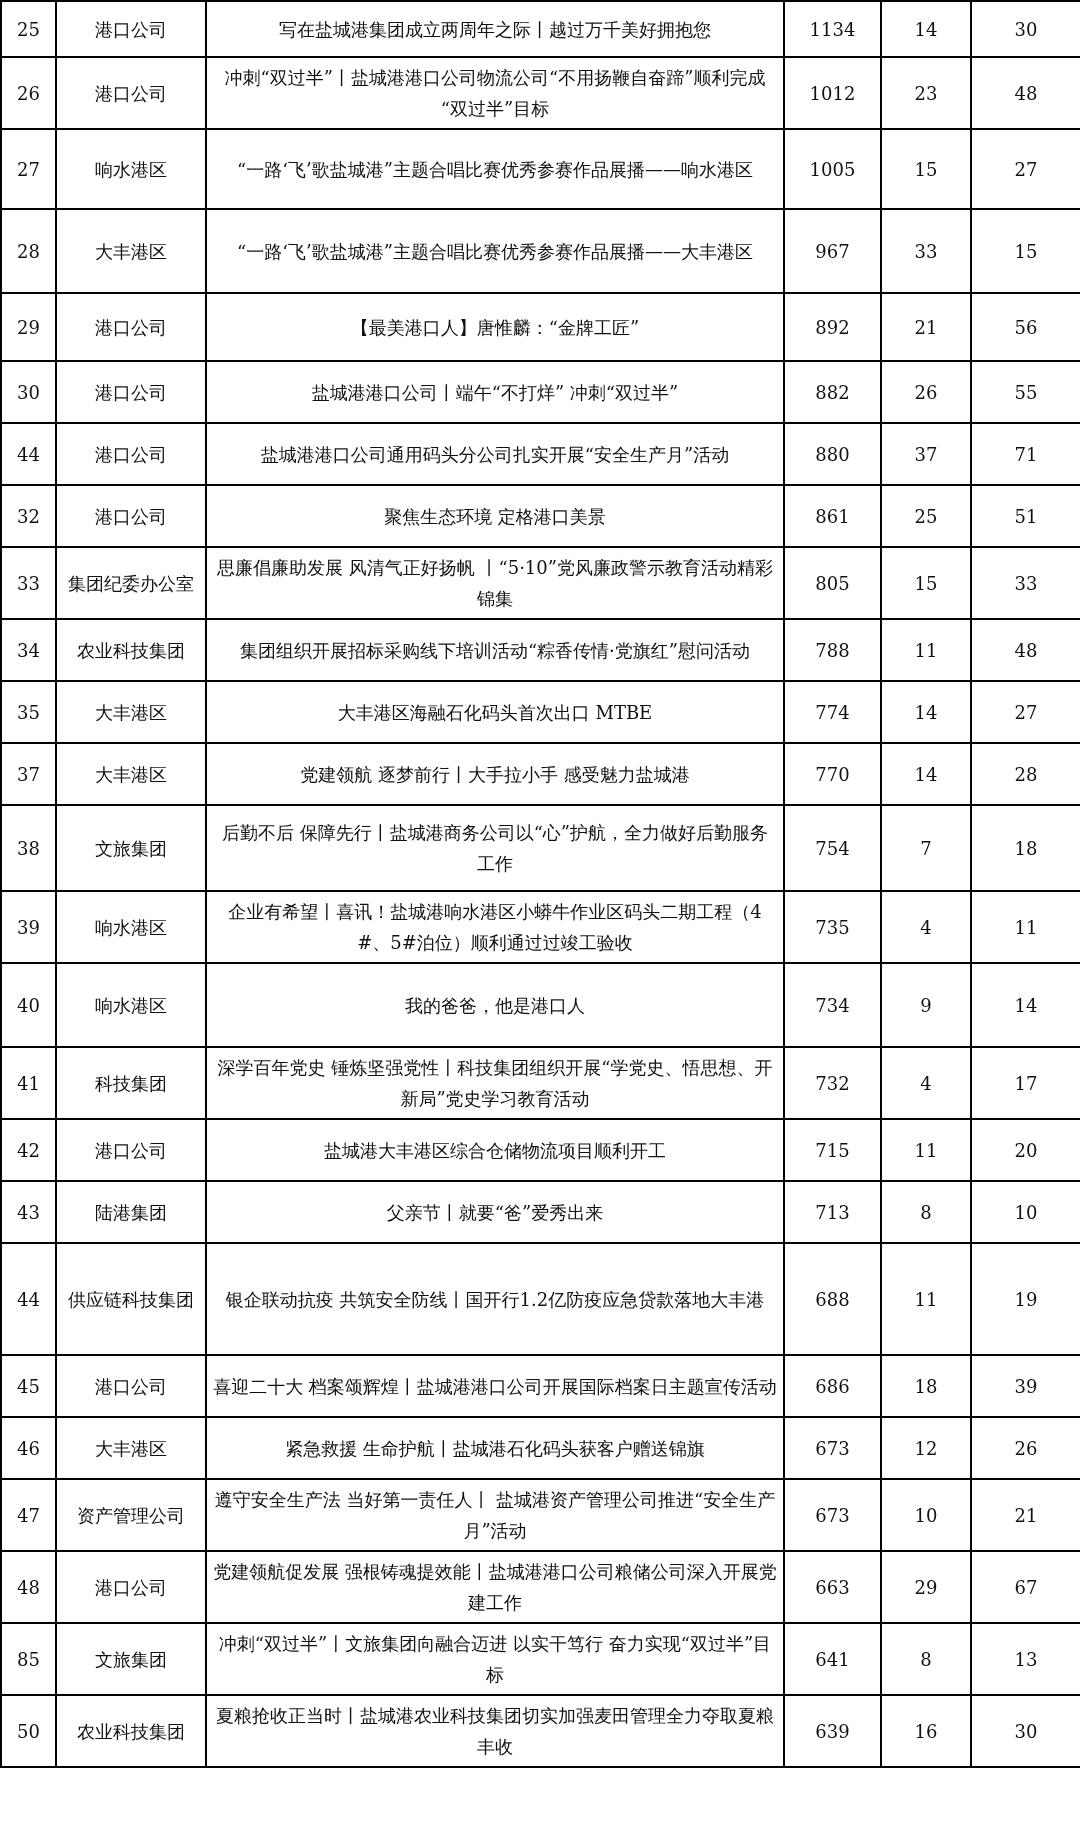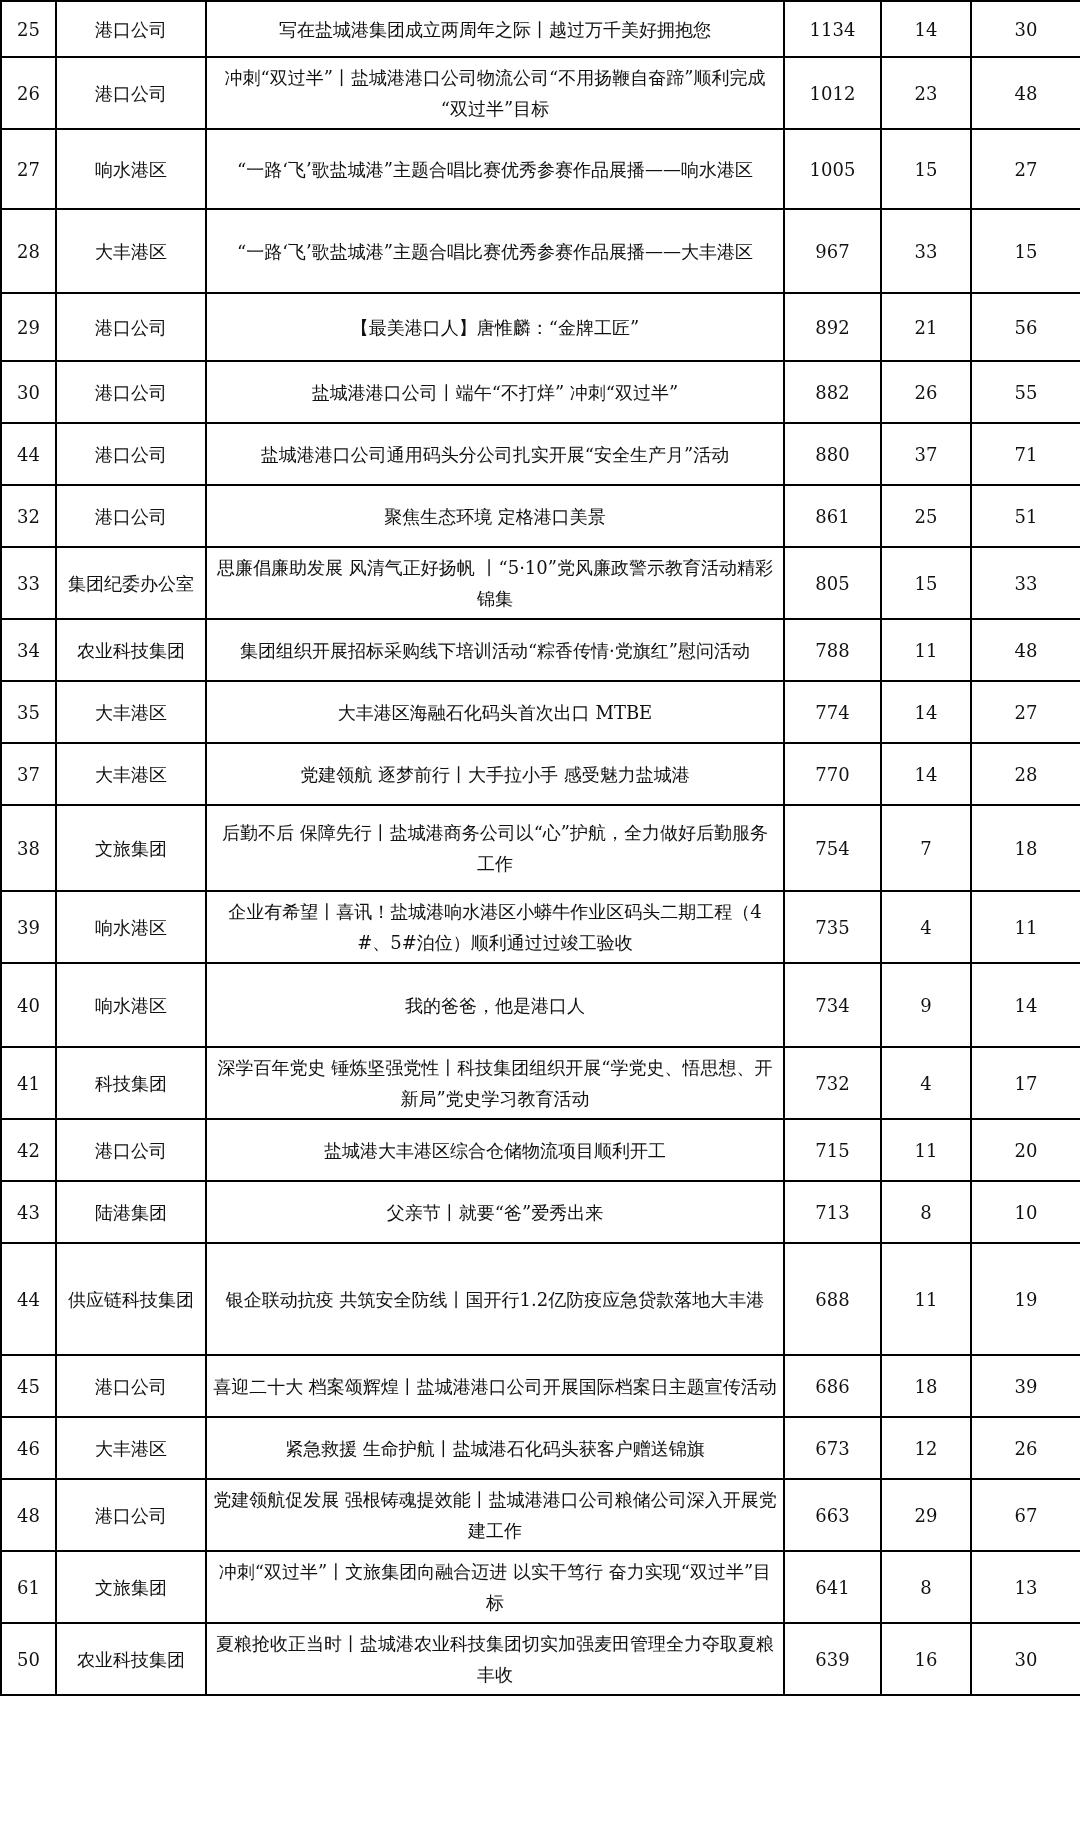--- a/index.html
+++ b/index.html
@@ -221,29 +221,37 @@
       </tr>
       <tr>
         <td class="no">46</td>
         <td class="org">大丰港区</td>
         <td class="title">紧急救援 生命护航丨盐城港石化码头获客户赠送锦旗</td>
         <td class="v1">673</td>
         <td class="v2">12</td>
         <td class="v3">26</td>
       </tr>
       <tr>
+        <td class="no">47</td>
+        <td class="org">资产管理公司</td>
+        <td class="title">遵守安全生产法 当好第一责任人丨 盐城港资产管理公司推进“安全生产月”活动</td>
+        <td class="v1">673</td>
+        <td class="v2">10</td>
+        <td class="v3">21</td>
+      </tr>
+      <tr>
         <td class="no">48</td>
         <td class="org">港口公司</td>
         <td class="title">党建领航促发展 强根铸魂提效能丨盐城港港口公司粮储公司深入开展党建工作</td>
         <td class="v1">663</td>
         <td class="v2">29</td>
         <td class="v3">67</td>
       </tr>
       <tr>
-        <td class="no">61</td>
+        <td class="no">85</td>
         <td class="org">文旅集团</td>
         <td class="title">冲刺“双过半”丨文旅集团向融合迈进 以实干笃行 奋力实现“双过半”目标</td>
         <td class="v1">641</td>
         <td class="v2">8</td>
         <td class="v3">13</td>
       </tr>
       <tr>
         <td class="no">50</td>
         <td class="org">农业科技集团</td>
         <td class="title">夏粮抢收正当时丨盐城港农业科技集团切实加强麦田管理全力夺取夏粮丰收</td>

